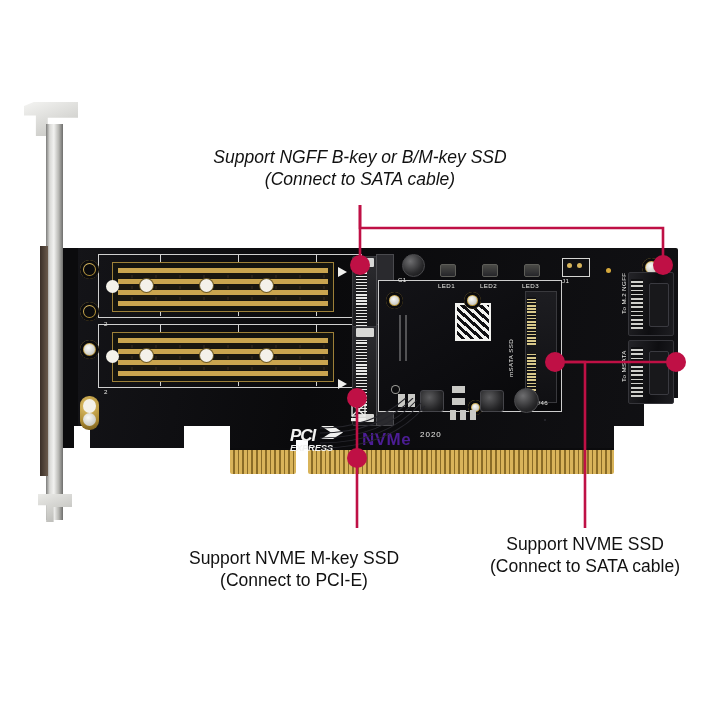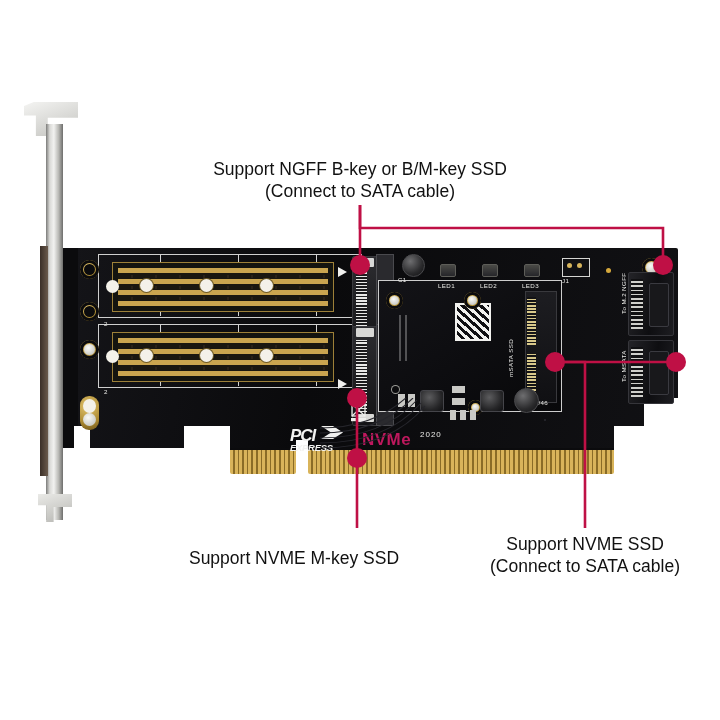--- a/index.html
+++ b/index.html
@@ -113,21 +113,21 @@
   .screw b{position:absolute;inset:4px;border-radius:50%;
      background:radial-gradient(circle at 40% 35%,#fafaf6,#b9b9b2);}
   .slotscrew{position:absolute;border-radius:9px;
      background:radial-gradient(circle at 40% 30%,#e4c670,#a9872f 65%,#6d5318);}
   .whitehole{position:absolute;border-radius:50%;background:#f4f2ea;}
 
   
   .silktxt{position:absolute;color:#e9e9e6;font-size:6.2px;letter-spacing:.4px;
      font-family:"Liberation Sans",sans-serif;white-space:nowrap;}
   .vtxt{transform:rotate(-90deg);transform-origin:left top;}
-  .nvme{position:absolute;color:#be185d;font-size:17px;font-weight:bold;
+  .nvme{position:absolute;color:#4c1d95;font-size:17px;font-weight:bold;
      letter-spacing:.5px;text-align:right;}
   .pcilogo{position:absolute;color:#f2f2f0;line-height:1;}
   .pcilogo .a{font-size:17px;font-weight:bold;font-style:italic;letter-spacing:-1px;}
   .pcilogo .b{font-size:9.5px;font-weight:bold;font-style:italic;letter-spacing:-.3px;display:block;margin-top:-1px;}
   .weee{position:absolute;width:17px;height:22px;}
 </style>
 </head>
 <body>
 
 <div id="stage">
@@ -323,27 +323,28 @@
     <g fill="#bf1045">
       <circle cx="360" cy="265" r="10"></circle>
       <circle cx="663" cy="265" r="10"></circle>
       <circle cx="357" cy="398" r="10"></circle>
       <circle cx="357" cy="458" r="10"></circle>
       <circle cx="555" cy="362" r="10"></circle>
       <circle cx="676" cy="362" r="10"></circle>
     </g>
   </svg>
 
-  <div class="callout" style="left:360px;top:158px;transform:translateX(-50%);">
+  <div class="callout" style="left:360px;top:146px;transform:translateX(-50%);font-style:italic;">
     <span>Support NGFF B-key or B/M-key SSD</span>
     <span class="l2">(Connect to SATA cable)</span>
   </div>
 
   <div class="callout" style="left:294px;top:547px;transform:translateX(-50%);">
     <span>Support NVME M-key SSD</span>
+    <span class="l2">(Connect to PCI-E)</span>
   </div>
 
   <div class="callout" style="left:585px;top:533px;transform:translateX(-50%);">
     <span>Support NVME SSD</span>
     <span class="l2">(Connect to SATA cable)</span>
   </div>
 
 </div>
 
 </body></html>

